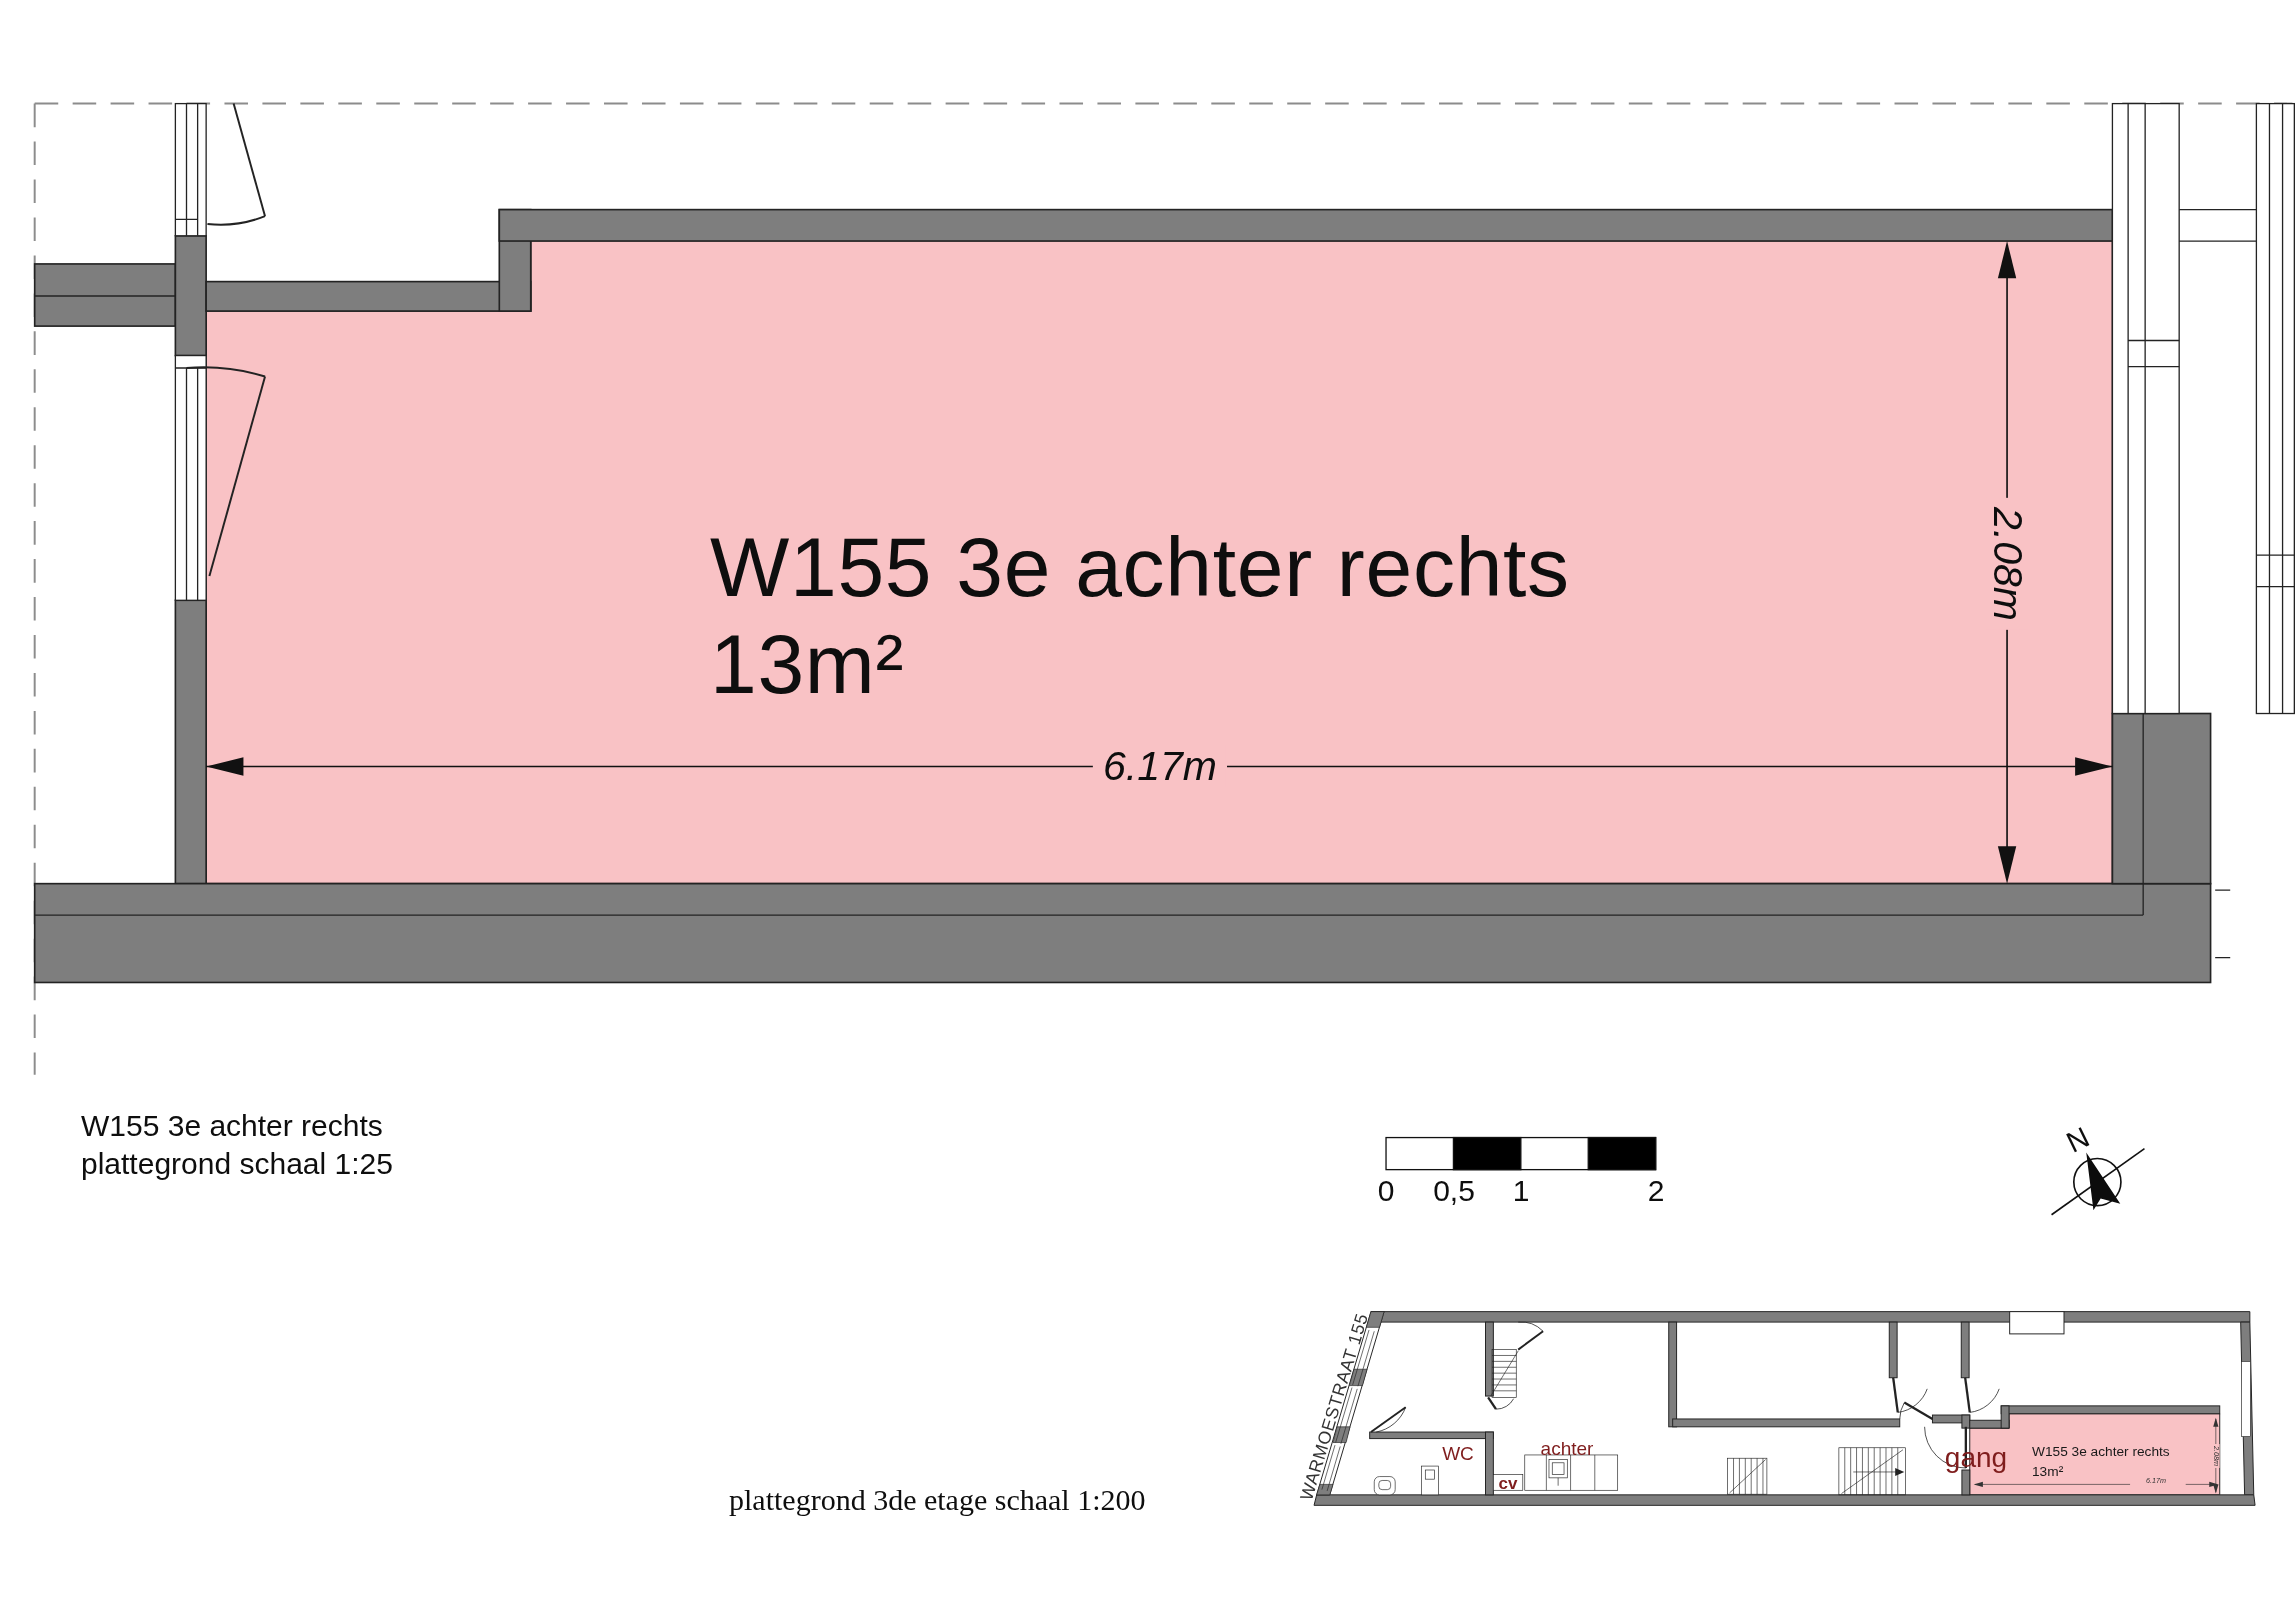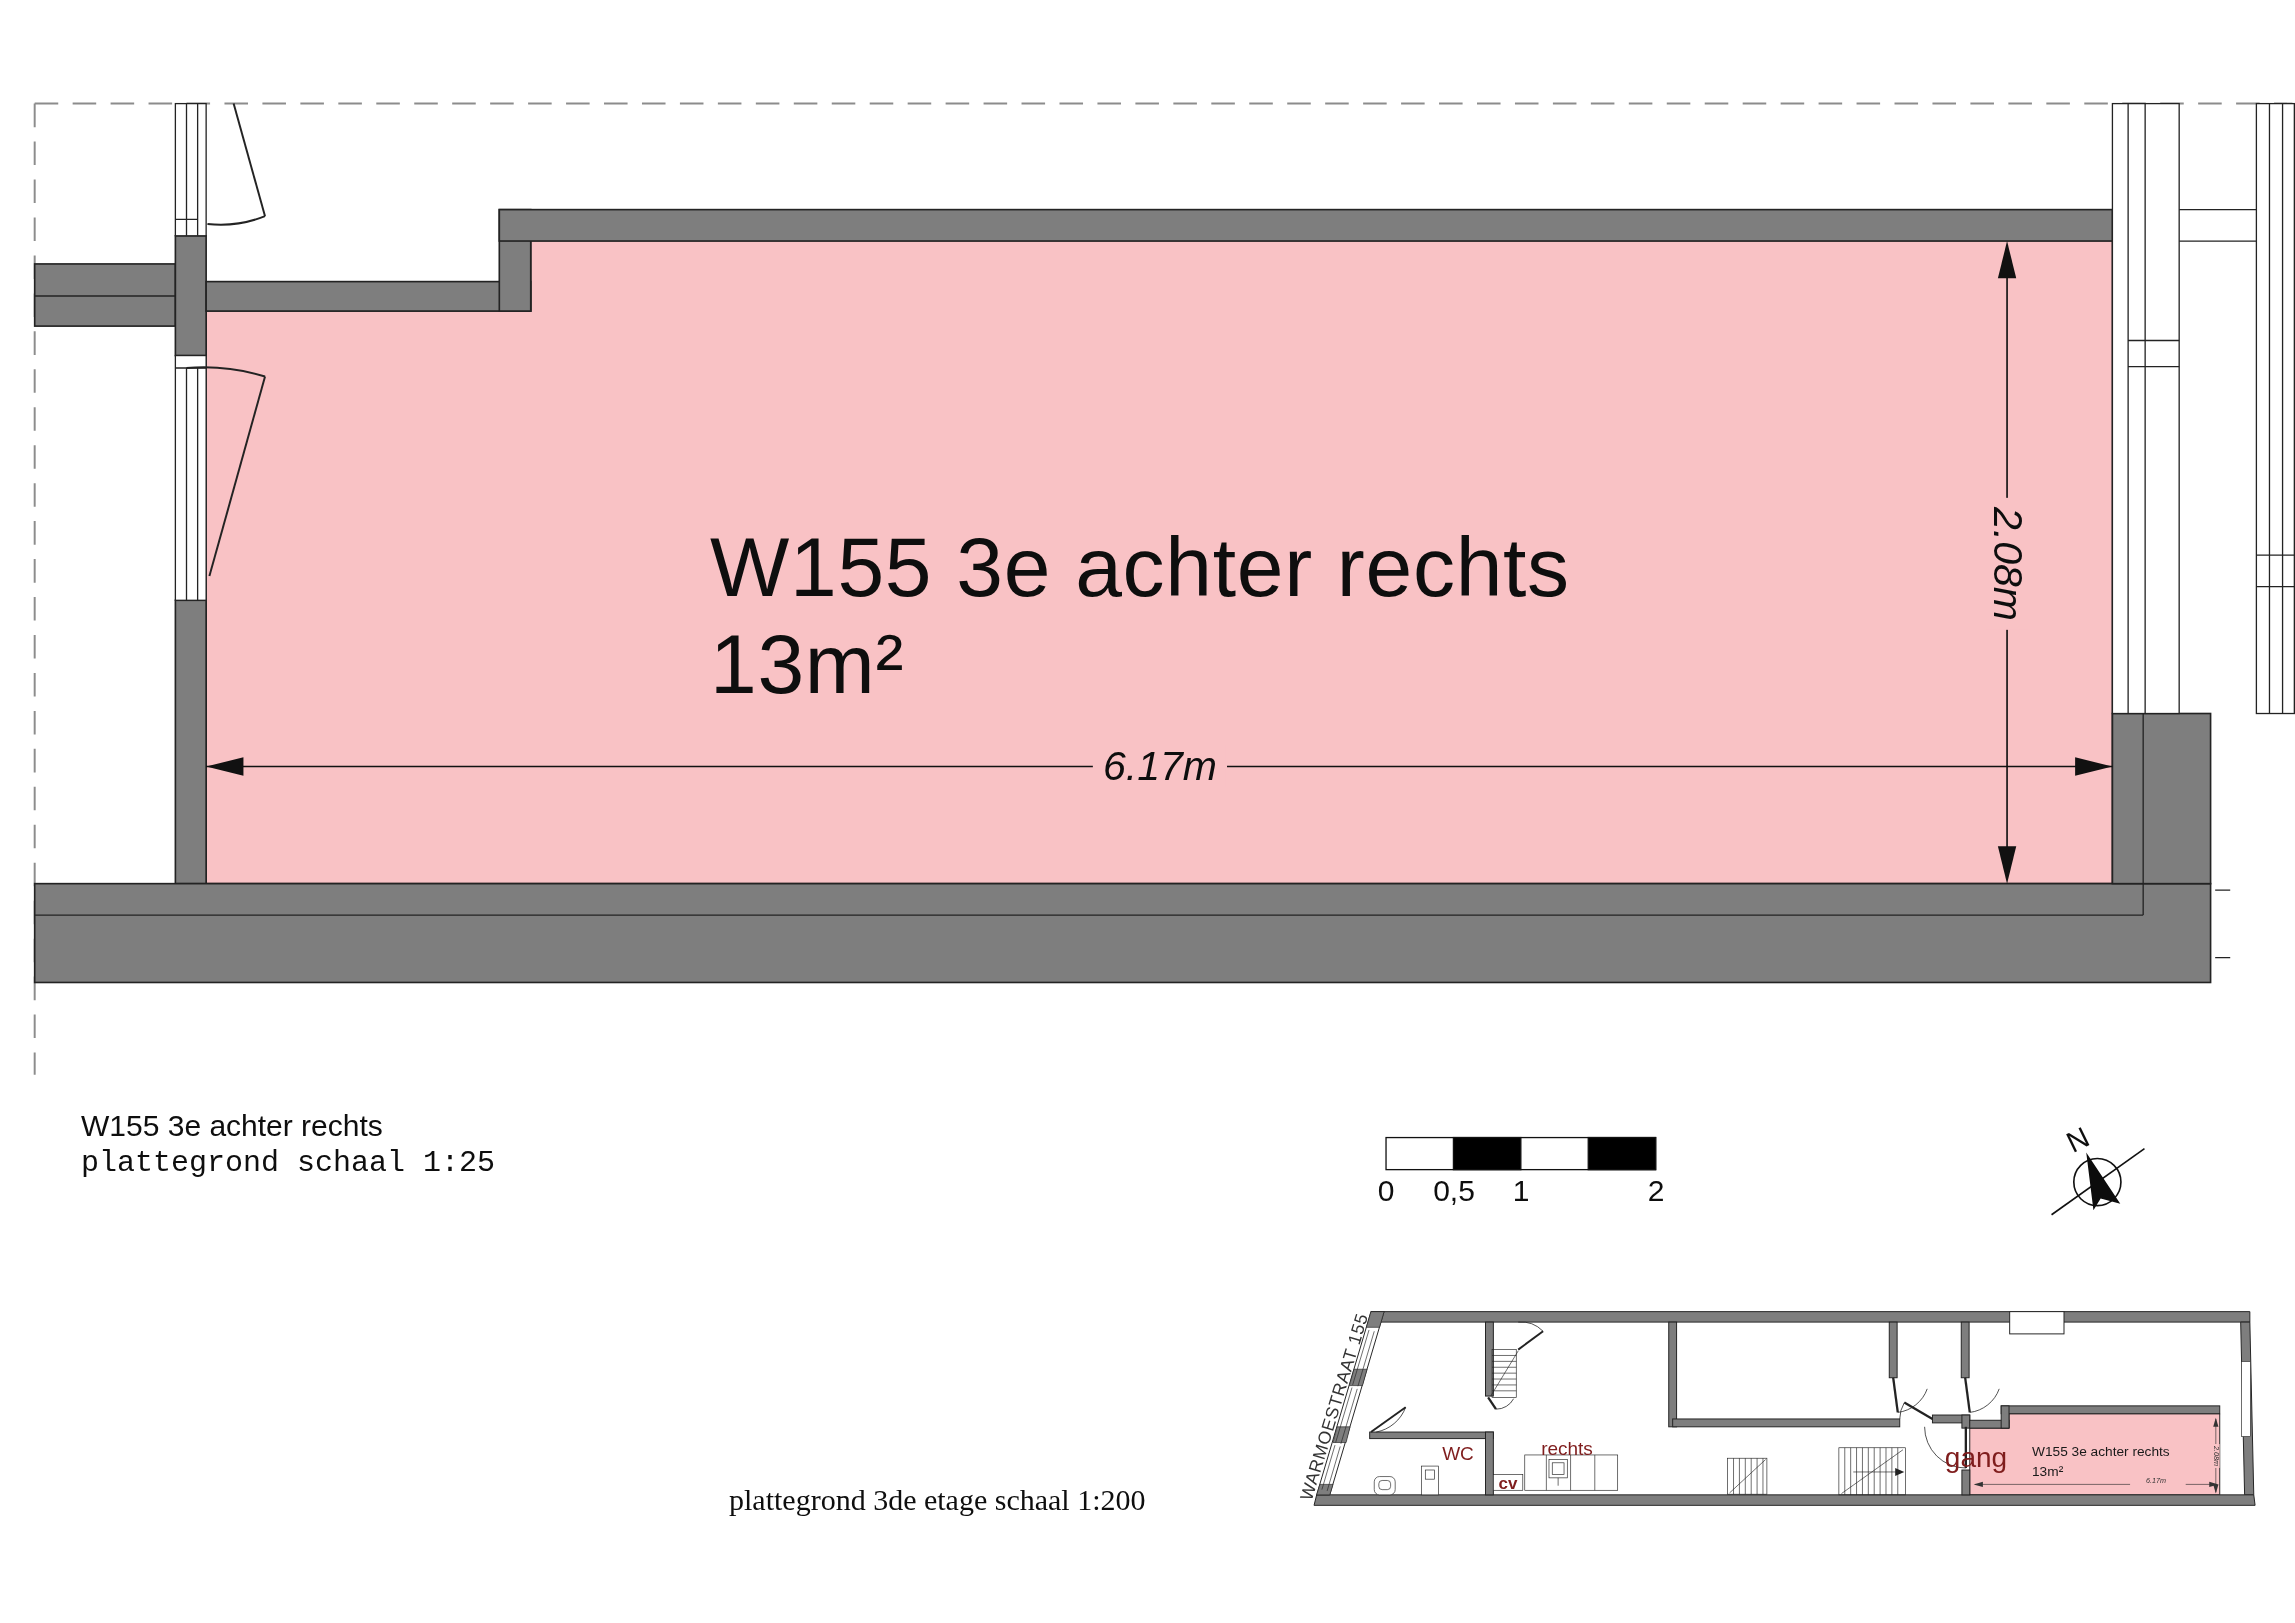--- a/index.html
+++ b/index.html
@@ -237,34 +237,34 @@
     </g>
   </svg>
 
   <div class="t room-title" style="left:710px;top:519px;">W155 3e achter rechts</div>
   <div class="t room-title" style="left:710px;top:616px;">13m²</div>
 
   <div class="t dim dim-h" style="left:1160px;top:766px;">6.17m</div>
   <div class="t dim dim-v" style="left:2007px;top:564px;">2.08m</div>
 
   <div class="t caption" style="left:81px;top:1107px;">W155 3e achter rechts</div>
-  <div class="t caption" style="left:81px;top:1145px;font-family:Liberation Mono, monospace;">plattegrond schaal 1:25</div>
+  <div class="t caption" style="left:81px;top:1145px;">plattegrond schaal 1:25</div>
 
   <div class="t caption" style="left:729px;top:1481px;font-family:Liberation Serif, serif;">plattegrond 3de etage schaal 1:200</div>
 
   <div class="t scale-num" style="left:1386px;top:1176px;">0</div>
   <div class="t scale-num" style="left:1454px;top:1176px;">0,5</div>
   <div class="t scale-num" style="left:1521px;top:1176px;">1</div>
   <div class="t scale-num" style="left:1656px;top:1176px;">2</div>
 
   <div class="t north-n" style="left:2078px;top:1140px;">N</div>
 
   <div class="t ov-street" style="left:1335px;top:1407px;">WARMOESTRAAT 155</div>
   <div class="t ov-room" style="left:1458px;top:1453px;">WC</div>
-  <div class="t ov-room" style="left:1567px;top:1448px;">rechts</div>
+  <div class="t ov-room" style="left:1567px;top:1448px;">achter</div>
   <div class="t ov-room" style="left:1508px;top:1483px;font-size:17px;font-weight:bold;">cv</div>
   <div class="t ov-room" style="left:1976px;top:1458px;font-size:28px;">gang</div>
   <div class="t ov-hl" style="left:2032px;top:1445px;">W155 3e achter rechts</div>
   <div class="t ov-hl" style="left:2032px;top:1465px;">13m²</div>
   <div class="t ov-dim" style="left:2144px;top:1477px;background:#f9c2c5;padding:0 2px;">6.17m</div>
   <div class="t ov-dim" style="left:2216px;top:1456px;background:#f9c2c5;padding:0 2px;transform:translate(-50%,-50%) rotate(90deg);">2.08m</div>
 
 </div>
 
 

